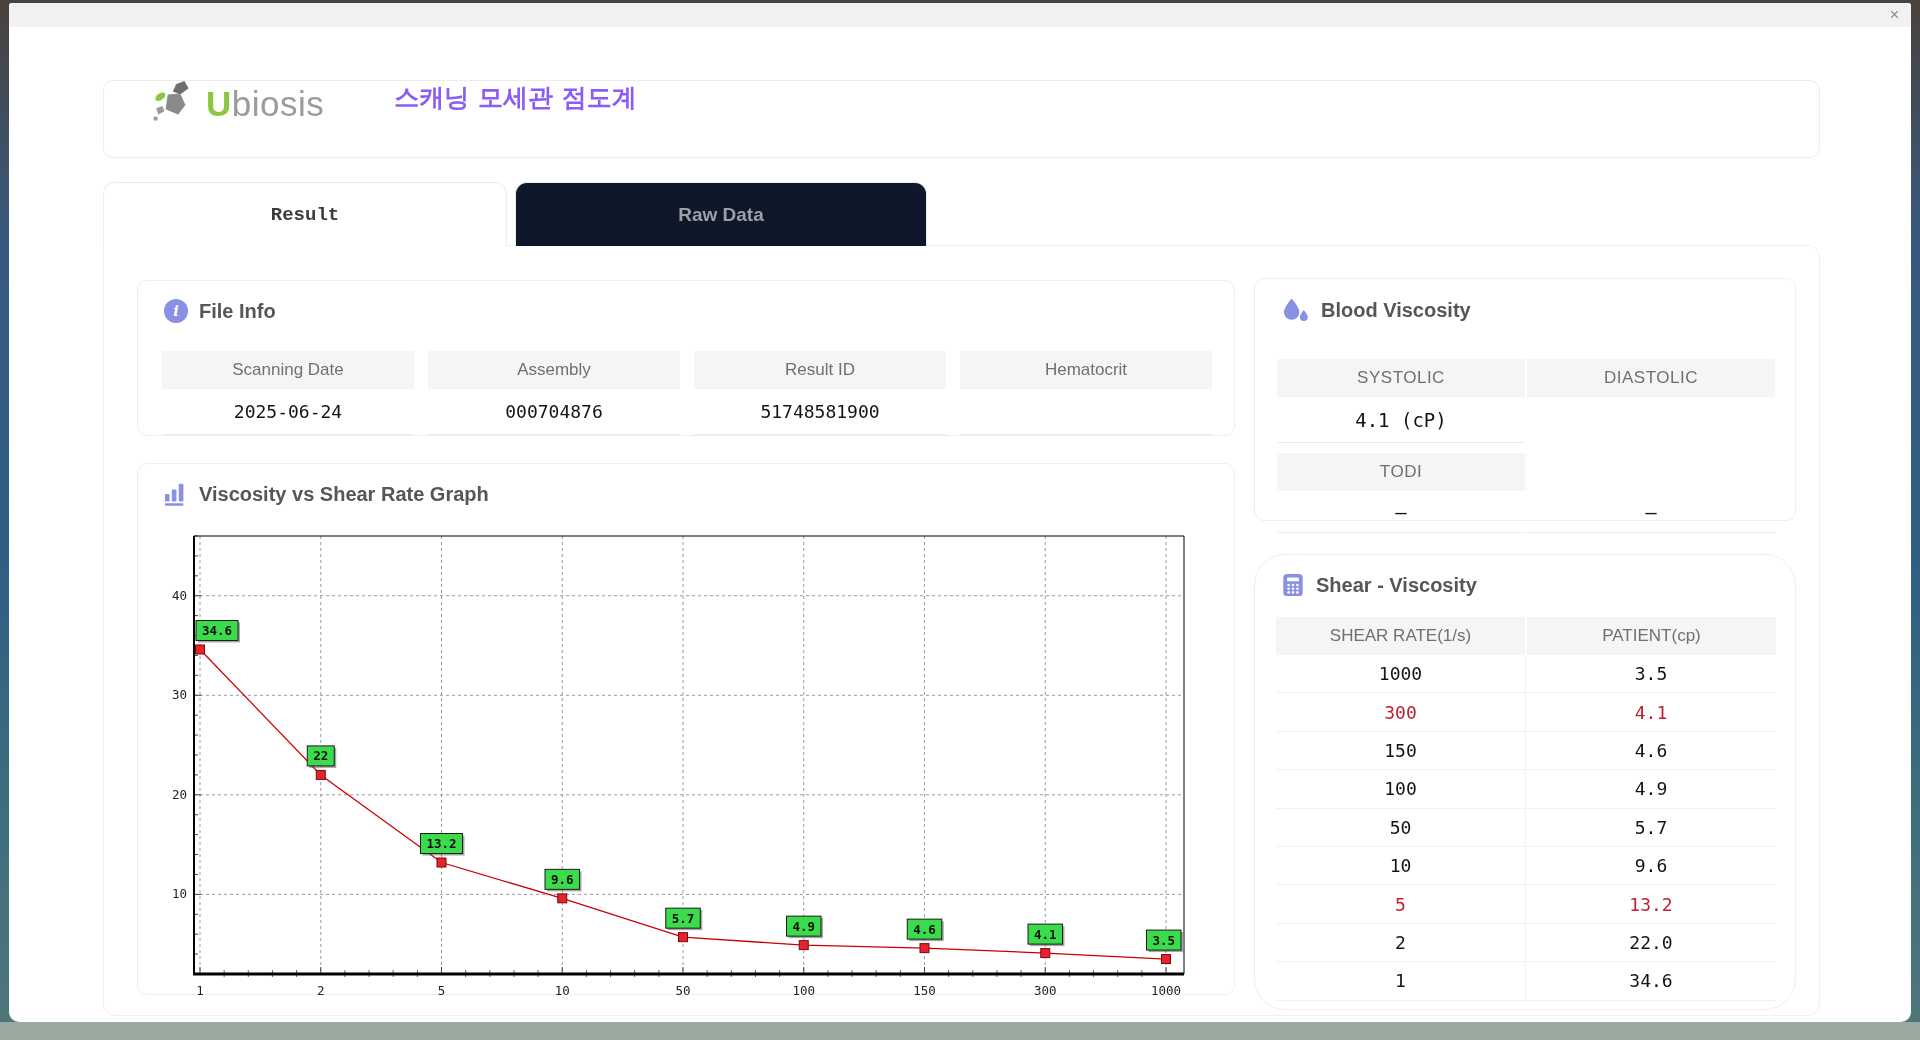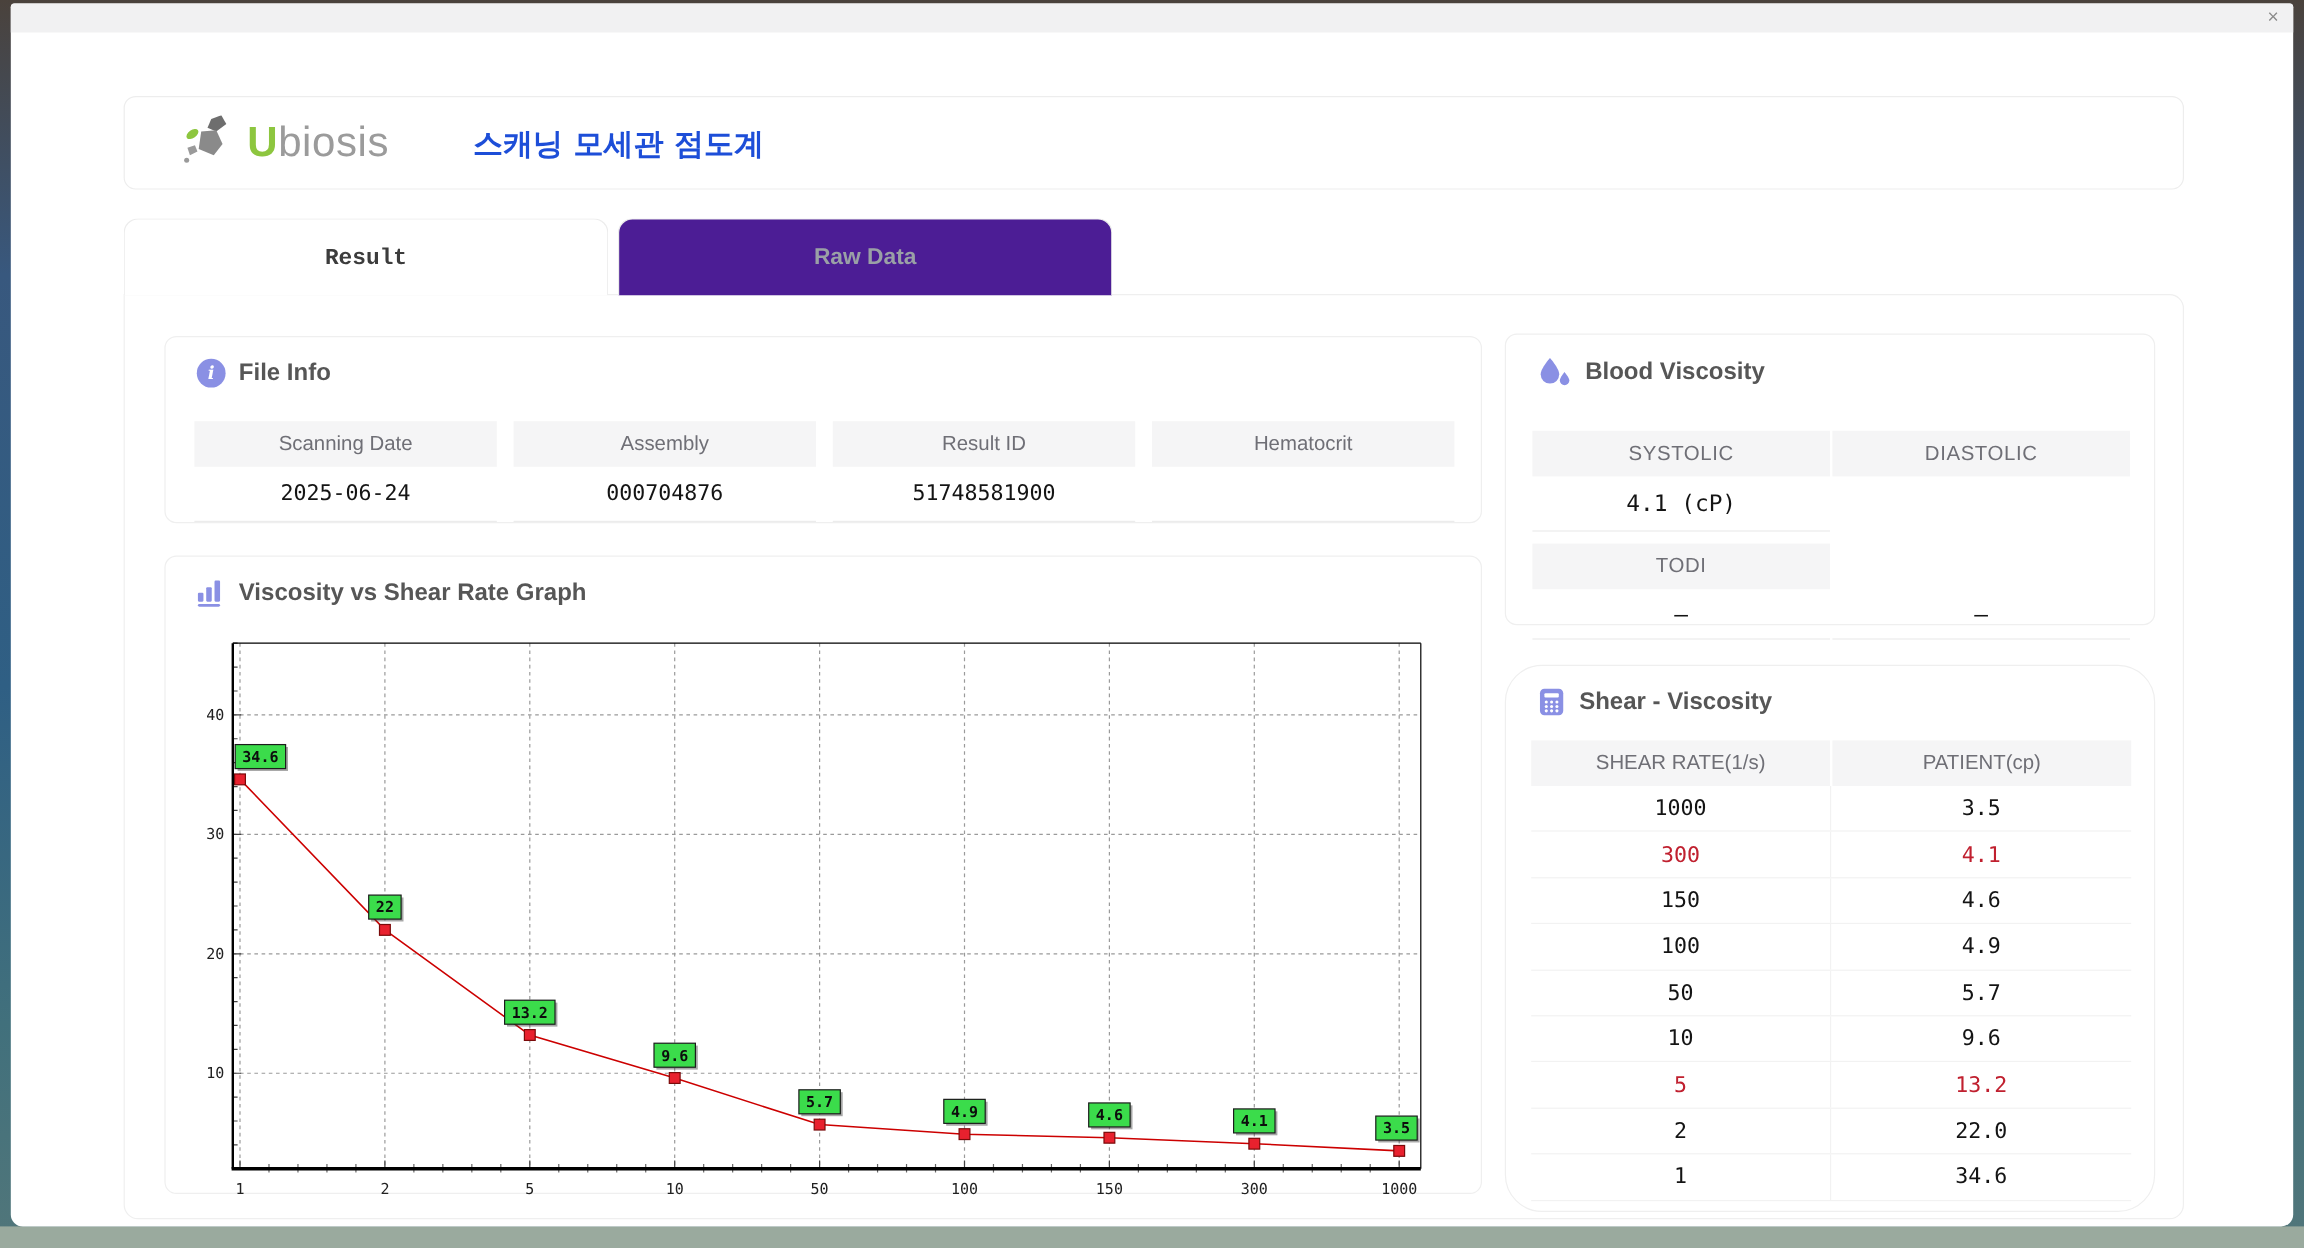--- a/index.html
+++ b/index.html
@@ -10,35 +10,35 @@
   #bottom-strip { position:absolute; left:0; bottom:0; width:100%; height:18px; background:#9aaa9e; }
 
   #window { position:absolute; left:9px; top:3px; width:1902px; height:1019px; background:#fff;
     border-radius:3px 3px 10px 10px; z-index:1; }
   #titlebar { position:absolute; top:0; left:0; right:0; height:24px; background:#f1f1f2;
     border-radius:3px 3px 0 0; }
   #close-btn { position:absolute; right:12px; top:2px; font-size:16px; color:#8a8a8a; cursor:default; line-height:20px; }
 
   
   #header-card { position:absolute; left:94px; top:77px; width:1717px; height:78px;
-    border:1px solid #ededed; border-radius:10px; background:#fff; display:flex; align-items:center; }
+    border:1px solid #ededed; border-radius:10px; background:#fff; display:flex; align-items:flex-start; }
   #logo { display:flex; align-items:center; gap:8px; margin-left:48px; }
   #brand { font-size:35px; letter-spacing:0.5px; }
   #brand .u { color:#8dc63f; font-weight:600; }
   #brand .rest { color:#9b9b9b; font-weight:400; }
-  #app-title { margin-left:70px; font-size:25px; font-weight:bold; color:#1d4ed8;
+  #app-title { margin-left:70px; font-size:25px; font-weight:bold; color:#8b5cf6;
     font-family:"DejaVu Sans","Liberation Sans",sans-serif; }
 
   
   #tabs { position:absolute; left:94px; top:179px; display:flex; gap:8px; z-index:3; }
   .tab { height:64px; display:flex; align-items:center; justify-content:center;
     font-size:19px; font-weight:700; border:1px solid #ececec; border-bottom:none;
     border-radius:12px 12px 0 0; cursor:default; }
   .tab.active { width:404px; background:#fff; color:#3c3c3c;font-family:Liberation Mono, monospace; }
-  .tab.inactive { width:412px; background:#4c1d95; color:#9aa0a6; }
+  .tab.inactive { width:412px; background:#0f172a; color:#9aa0a6; }
 
   
   #panel { position:absolute; left:94px; top:242px; width:1717px; height:771px;
     border:1px solid #efefef; border-radius:0 12px 12px 12px; background:#fff; z-index:2; }
 
   .card { position:absolute; border:1px solid #efefef; border-radius:10px; background:#fff; }
   .card-title { position:absolute; left:26px; top:18px; display:flex; align-items:center; gap:11px; }
   .card-title .t { font-size:20px; font-weight:700; color:#565656; }
 
   .icon-circle { width:24px; height:24px; border-radius:50%; background:#8a90e4; color:#fff;

